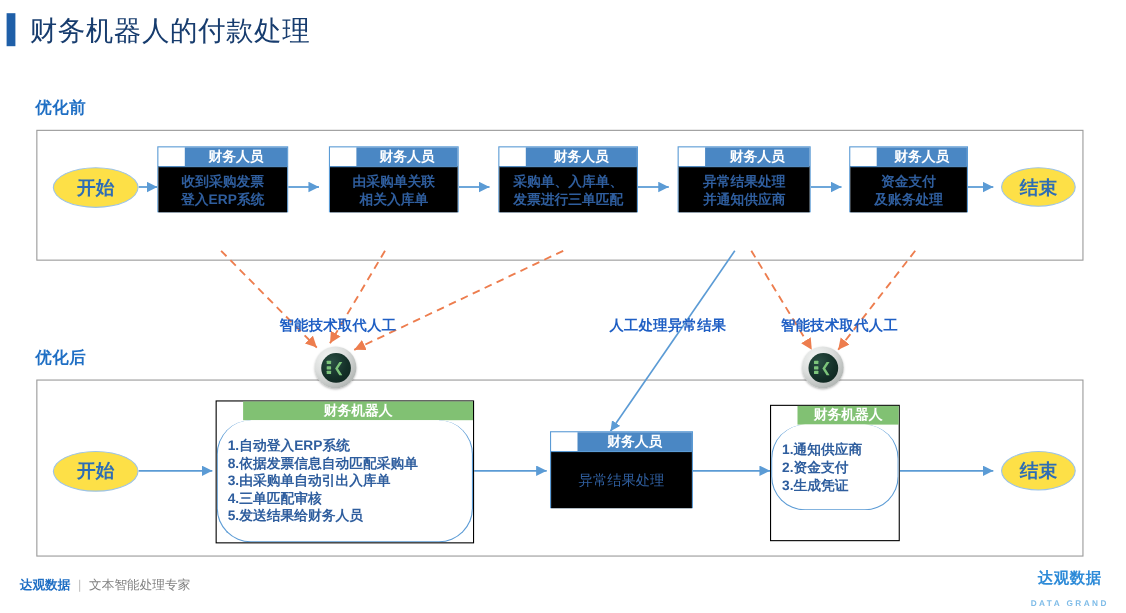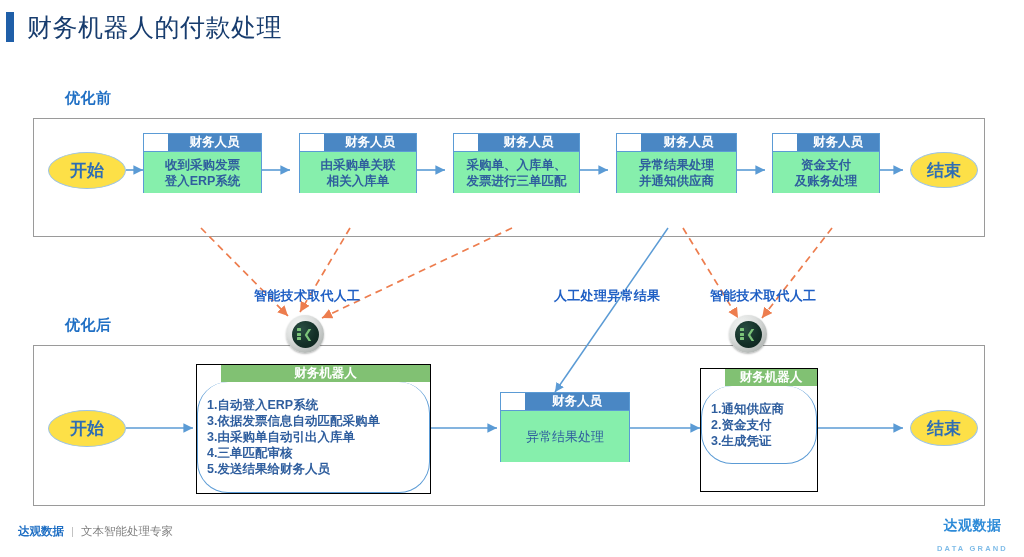--- a/index.html
+++ b/index.html
@@ -11,21 +11,21 @@
     -webkit-font-smoothing:antialiased;
   }
   .slide{position:absolute;inset:0;}
 
   
   .title-row{position:absolute;left:0;top:8px;height:38px;display:flex;align-items:center;}
   .title-bar{width:8px;height:30px;background:#1F5FA8;margin-left:6px;margin-right:13px;}
   .title-text{font-size:25px;color:#173C6E;font-weight:400;letter-spacing:.5px;white-space:nowrap;}
 
   
-  .section-label{position:absolute;font-size:15px;font-weight:bold;color:#1F6FC4;letter-spacing:.5px;margin-left:33px;}
+  .section-label{position:absolute;font-size:15px;font-weight:bold;color:#1F6FC4;letter-spacing:.5px;}
   #lbl-before{left:32px;top:89px;}
   #lbl-after{left:32px;top:316px;}
 
   
   .panel{position:absolute;border:1px solid #9A9A9A;background:#fff;box-sizing:border-box;}
   #panel-before{left:33px;top:118px;width:952px;height:119px;}
   #panel-after{left:33px;top:345px;width:952px;height:161px;}
 
   
   .oval{position:absolute;border:1.3px solid #9CC3E8;border-radius:50%;
@@ -39,21 +39,21 @@
     line-height:17px;height:17px;box-sizing:border-box;margin-left:24px;
   }
   .pbox .body{
     box-sizing:border-box;display:flex;flex-direction:column;
     align-items:center;justify-content:center;
     font-size:12.5px;color:#2F5E9E;font-weight:bold;line-height:16px;text-align:center;
   }
   
   .pbox.blue{border:1px solid #5B9BD5;}
   .pbox.blue .hdr{background:#4A87C4;}
-  .pbox.blue .body{border-top:1px solid #5B9BD5;background:#86efac;}
+  .pbox.blue .body{border-top:1px solid #5B9BD5;background:#000000;}
   
   .pbox.green{border:1px solid #000000;}
   .pbox.green .hdr{background:#81C173;}
   .pbox.green .body{background:#fff;border-radius:31px;}
   .pbox .body.left{align-items:flex-start;text-align:left;padding-left:9px;}
 
   
   .anno{position:absolute;font-size:13px;font-weight:bold;color:#1F5FC4;white-space:nowrap;letter-spacing:.3px;}
 
   
@@ -204,21 +204,21 @@
   </div>
 
   <div class="oval" style="left:48px;top:410px;width:78px;height:37px;">
     <span>开始</span>
   </div>
 
   <div class="pbox green" style="left:196px;top:364px;width:235px;height:130px;">
     <div class="hdr">财务机器人</div>
     <div class="body left" style="height:111px;border:1px solid #5B9BD5;border-top:none;">
       <div>1.自动登入ERP系统</div>
-      <div>3.依据发票信息自动匹配采购单</div>
+      <div>8.依据发票信息自动匹配采购单</div>
       <div>3.由采购单自动引出入库单</div>
       <div>4.三单匹配审核</div>
       <div>5.发送结果给财务人员</div>
     </div>
   </div>
 
   <div class="pbox blue" style="left:500px;top:392px;width:130px;height:70px;">
     <div class="hdr">财务人员</div>
     <div class="body" style="height:52px;font-weight:normal;font-size:13px;">
       <div>异常结果处理</div>

